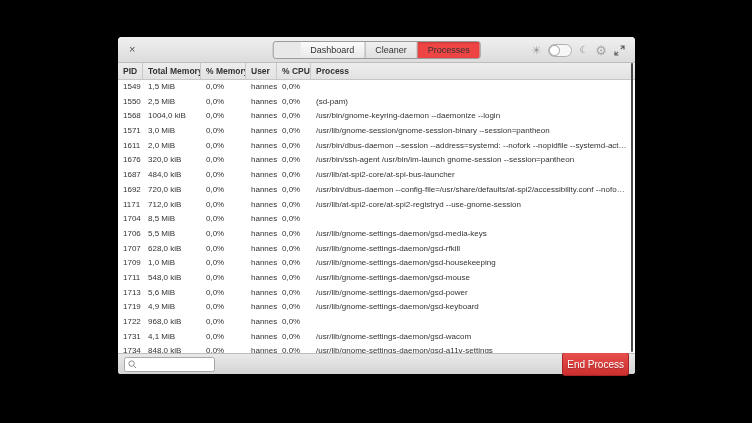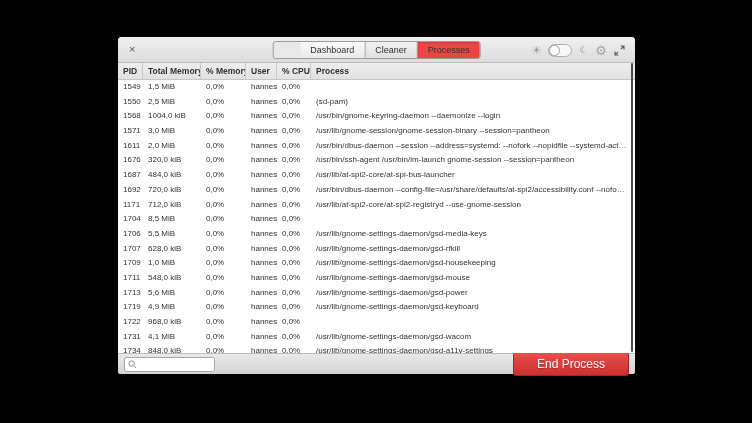--- a/index.html
+++ b/index.html
@@ -57,21 +57,21 @@
                background:#4a4a4a; border-radius:1px; }
 
   
   .footer { height:21px; flex:0 0 21px; background:linear-gradient(#e9e9e9,#d4d4d4);
             border-top:1px solid #bcbcbc; display:flex; align-items:center;
             justify-content:space-between; padding:0 6px; border-radius:0 0 3px 3px; }
   .search { width:91px; height:15px; background:#fff; border:1px solid #a8a8a8;
             border-radius:2.5px; display:flex; align-items:center; padding:0 3px; gap:3px; }
   .search input { border:none; outline:none; width:70px; font-size:8px;
                   font-family:"Liberation Sans", sans-serif; background:transparent; }
-  .end-btn { height:24px; padding:0 23px; font-size:12px; color:#fff;
+  .end-btn { height:24px; padding:0 4px; font-size:10px; color:#fff;
              background:linear-gradient(#e8504c,#cb2f2f); border:1px solid #a82424;
              border-radius:3px; display:flex; align-items:center;
              text-shadow:0 1px 1px rgba(0,0,0,0.25); }
 </style>
 </head>
 <body>
 
 <div class="stage">
   <div class="window">
 

